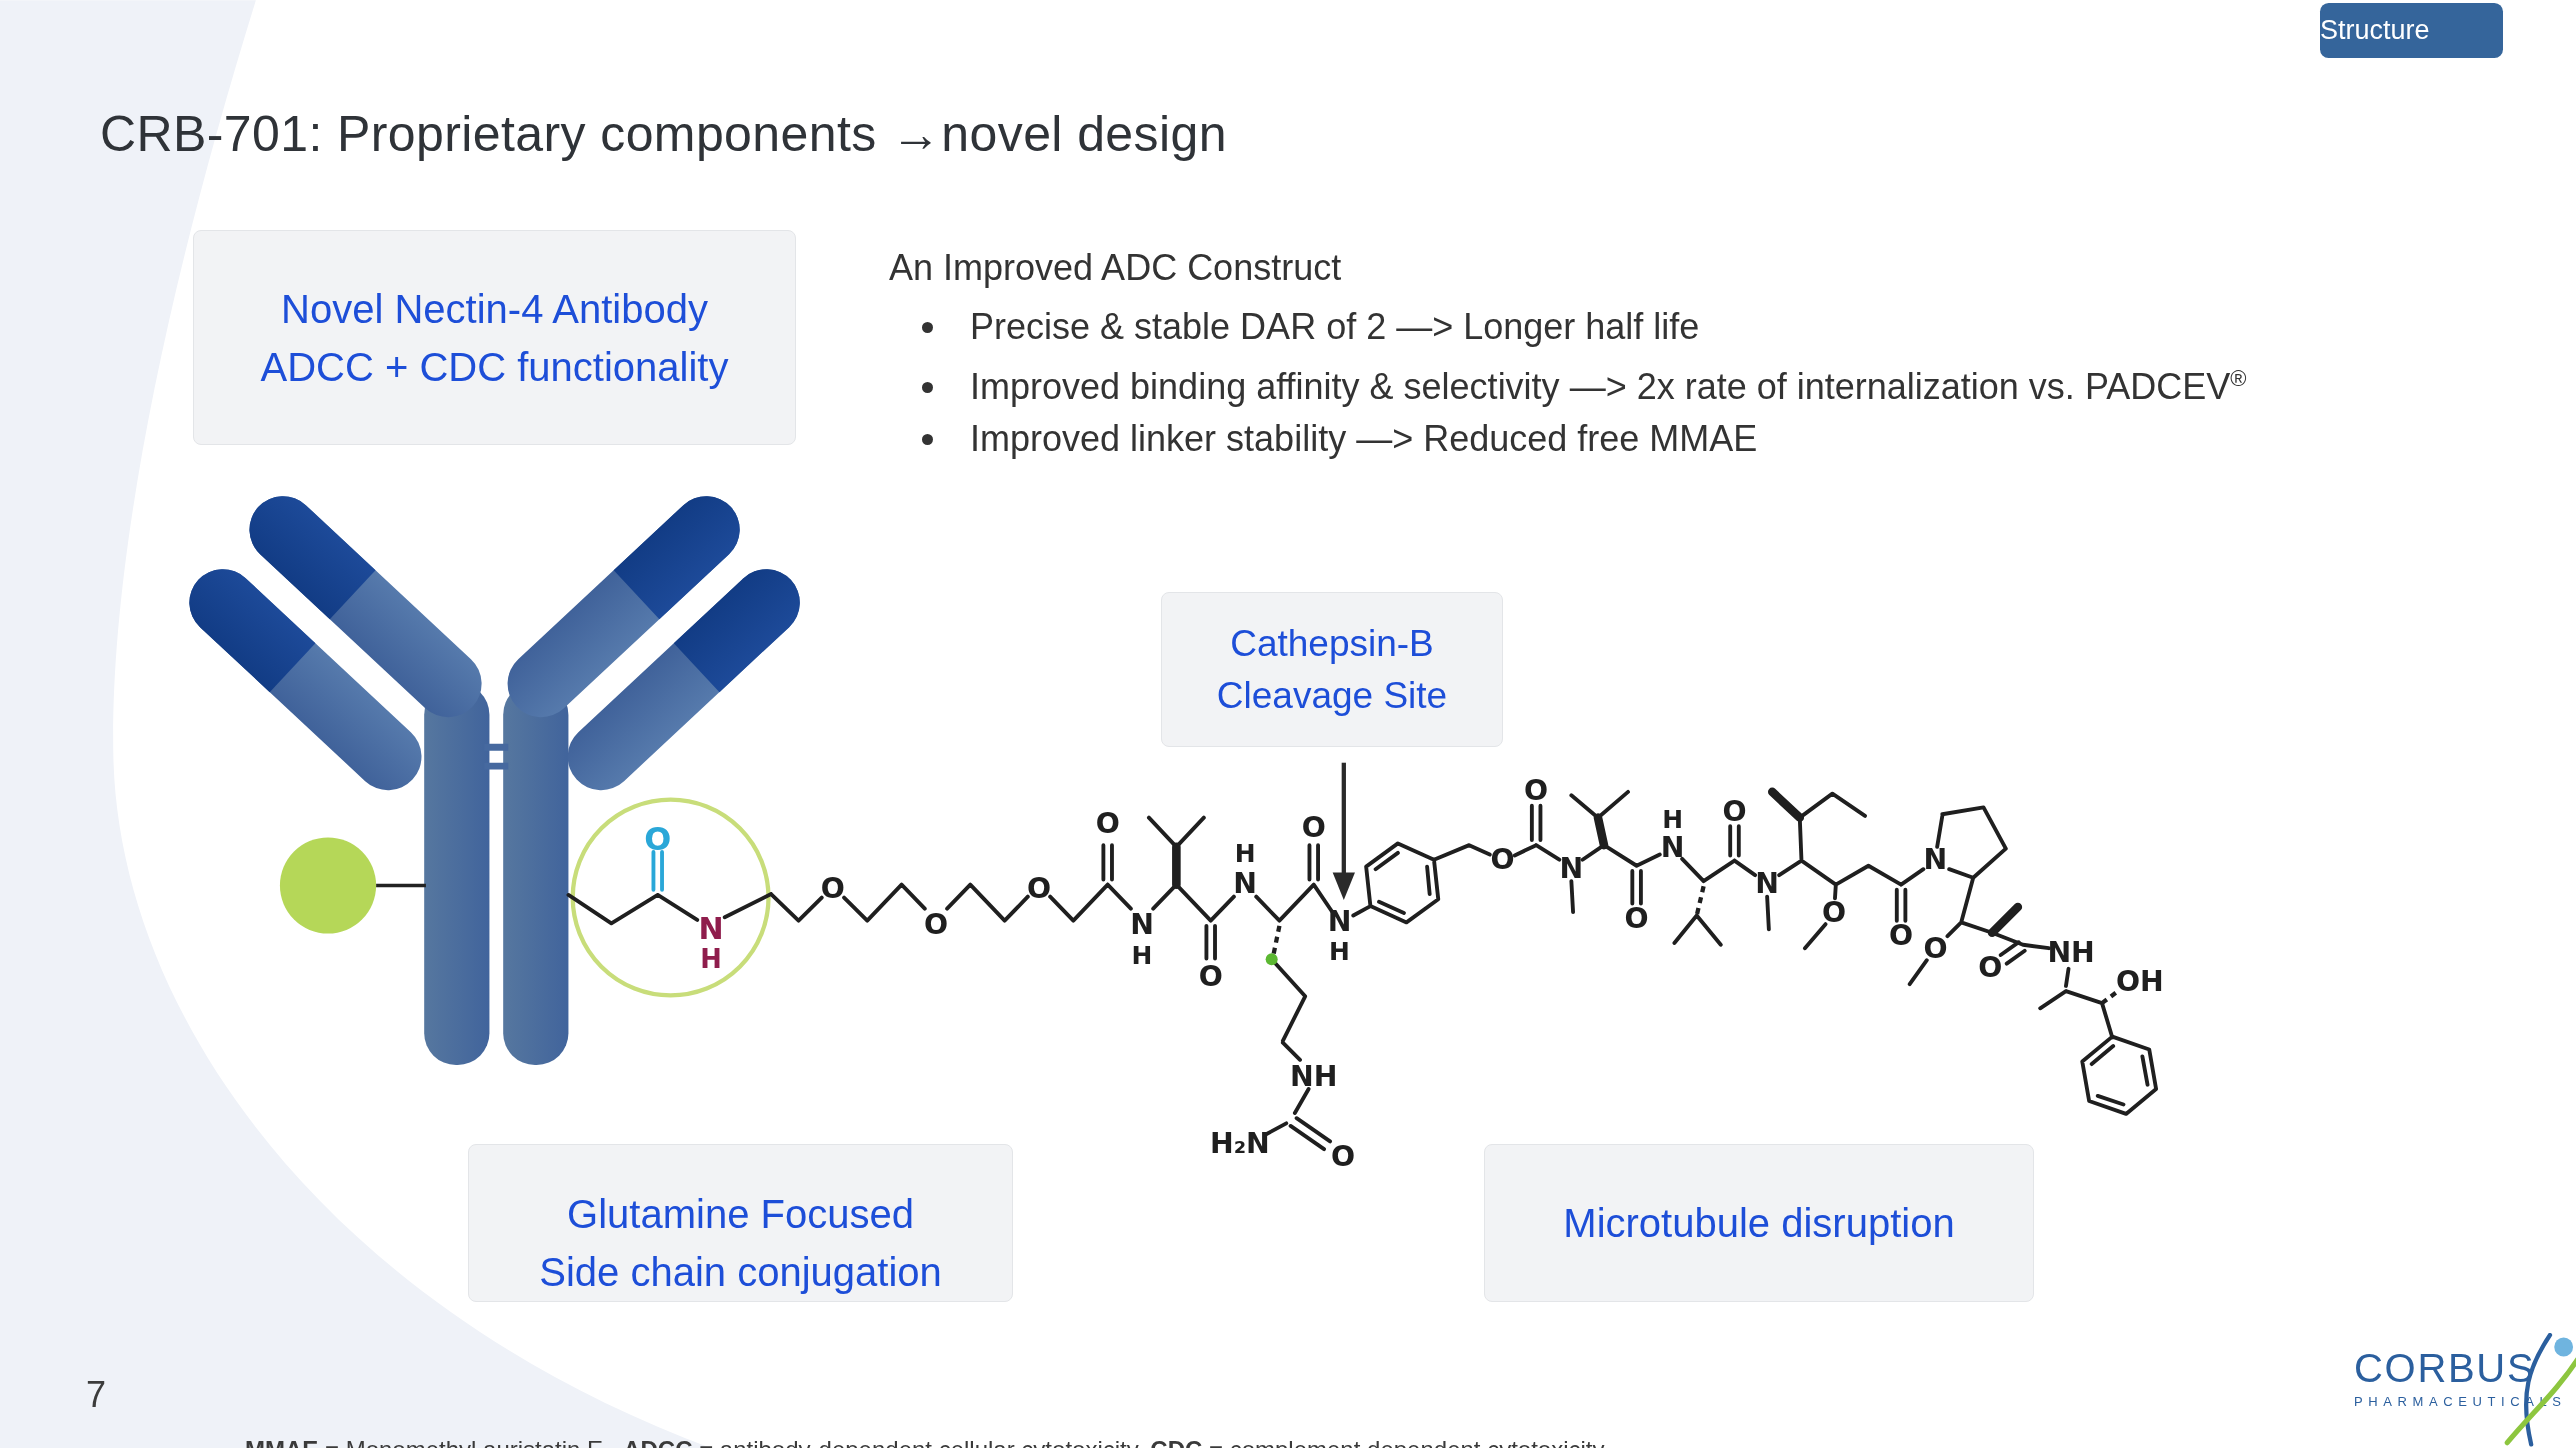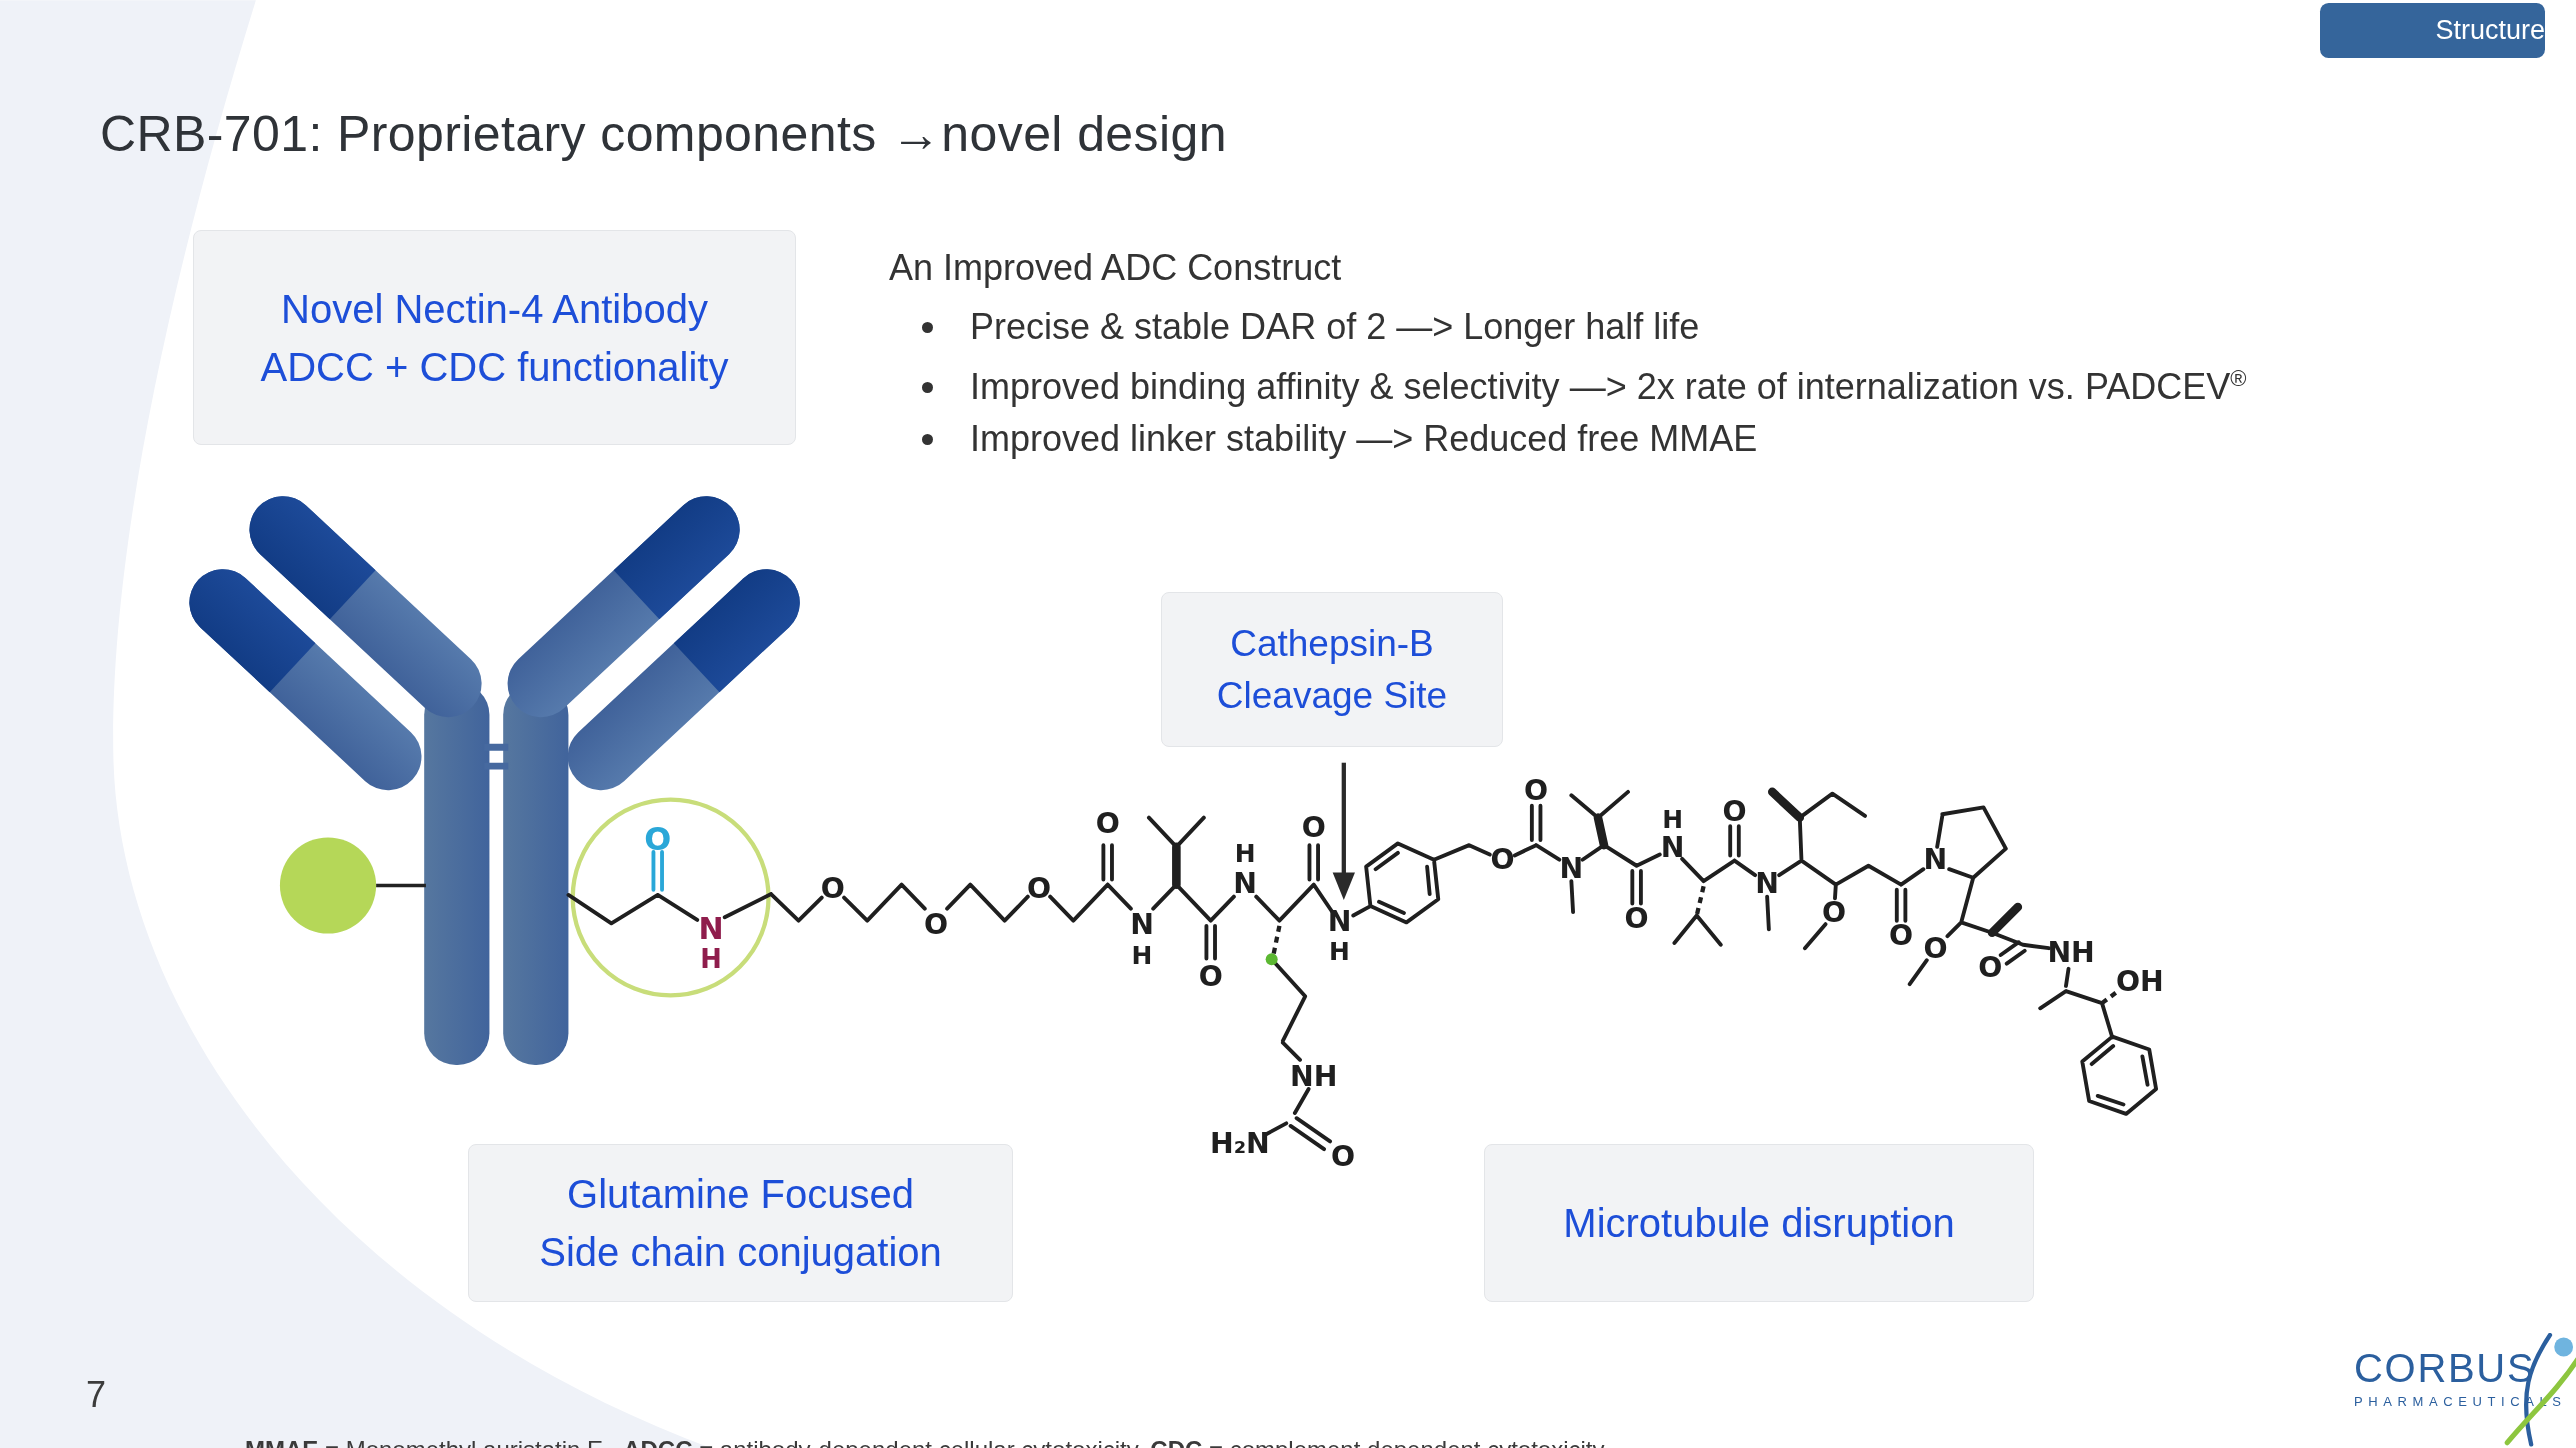--- a/index.html
+++ b/index.html
@@ -2,31 +2,31 @@
 <html style="font-size:13.7px"><head>
 <meta charset="utf-8">
 <style>
   html,body{margin:0;padding:0;}
   body{width:2576px;height:1449px;position:relative;overflow:hidden;background:#ffffff;
        font-family:"Liberation Sans",sans-serif;}
   .abs{position:absolute;}
   
   #bg-curve{left:0;top:0;width:2576px;height:1449px;pointer-events:none;}
   
-  .tab{left:2320px;top:3.4px;width:225px;height:55px;background:#35659B;border-radius:8.6px;
-       display:flex;align-items:center;justify-content:flex-end;color:#ffffff;font-size:27px;}
+  .tab{left:2320px;top:3.4px;width:183px;height:55px;background:#35659B;border-radius:8.6px;
+       display:flex;align-items:center;justify-content:flex-start;color:#ffffff;font-size:27px;}
   
   .title{left:100px;top:105px;font-size:50px;color:#2F3338;letter-spacing:0.4px;}
   
   .callout{background:#F2F3F5;border:1.7px solid #E3E5E8;border-radius:8px;
            display:flex;flex-direction:column;align-items:center;justify-content:center;
            text-align:center;color:#1d4ed8;}
   .box-antibody{left:193px;top:230px;width:601px;height:213px;font-size:40px;line-height:1.45;}
   .box-cleavage{left:1161px;top:592px;width:340px;height:153px;font-size:37px;line-height:1.4;text-align:right;}
-  .box-glutamine{left:468px;top:1144px;width:543px;height:156px;font-size:40px;line-height:1.45;}
+  .box-glutamine{left:468px;top:1144px;width:543px;height:156px;font-size:40px;line-height:1.45;justify-content:flex-end;}
   .box-payload{left:1484px;top:1144px;width:548px;height:156px;font-size:40px;line-height:1.45;}
   
   .construct{left:889px;top:247px;width:1631px;color:#333;}
   .construct h2{margin:0 0 8.6px 0;font-size:36px;font-weight:400;color:#333;}
   .construct ul{margin:12px;padding-left:50px;list-style:disc;}
   .construct li{font-size:36px;line-height:52px;padding-left:19px;color:#333;}
   .construct sup{font-size:22px;}
   
   .footnote{left:245px;top:1367px;font-size:24px;line-height:33px;color:#3A3A3A;white-space:pre-wrap;}
   .footnote b{font-weight:700;}

